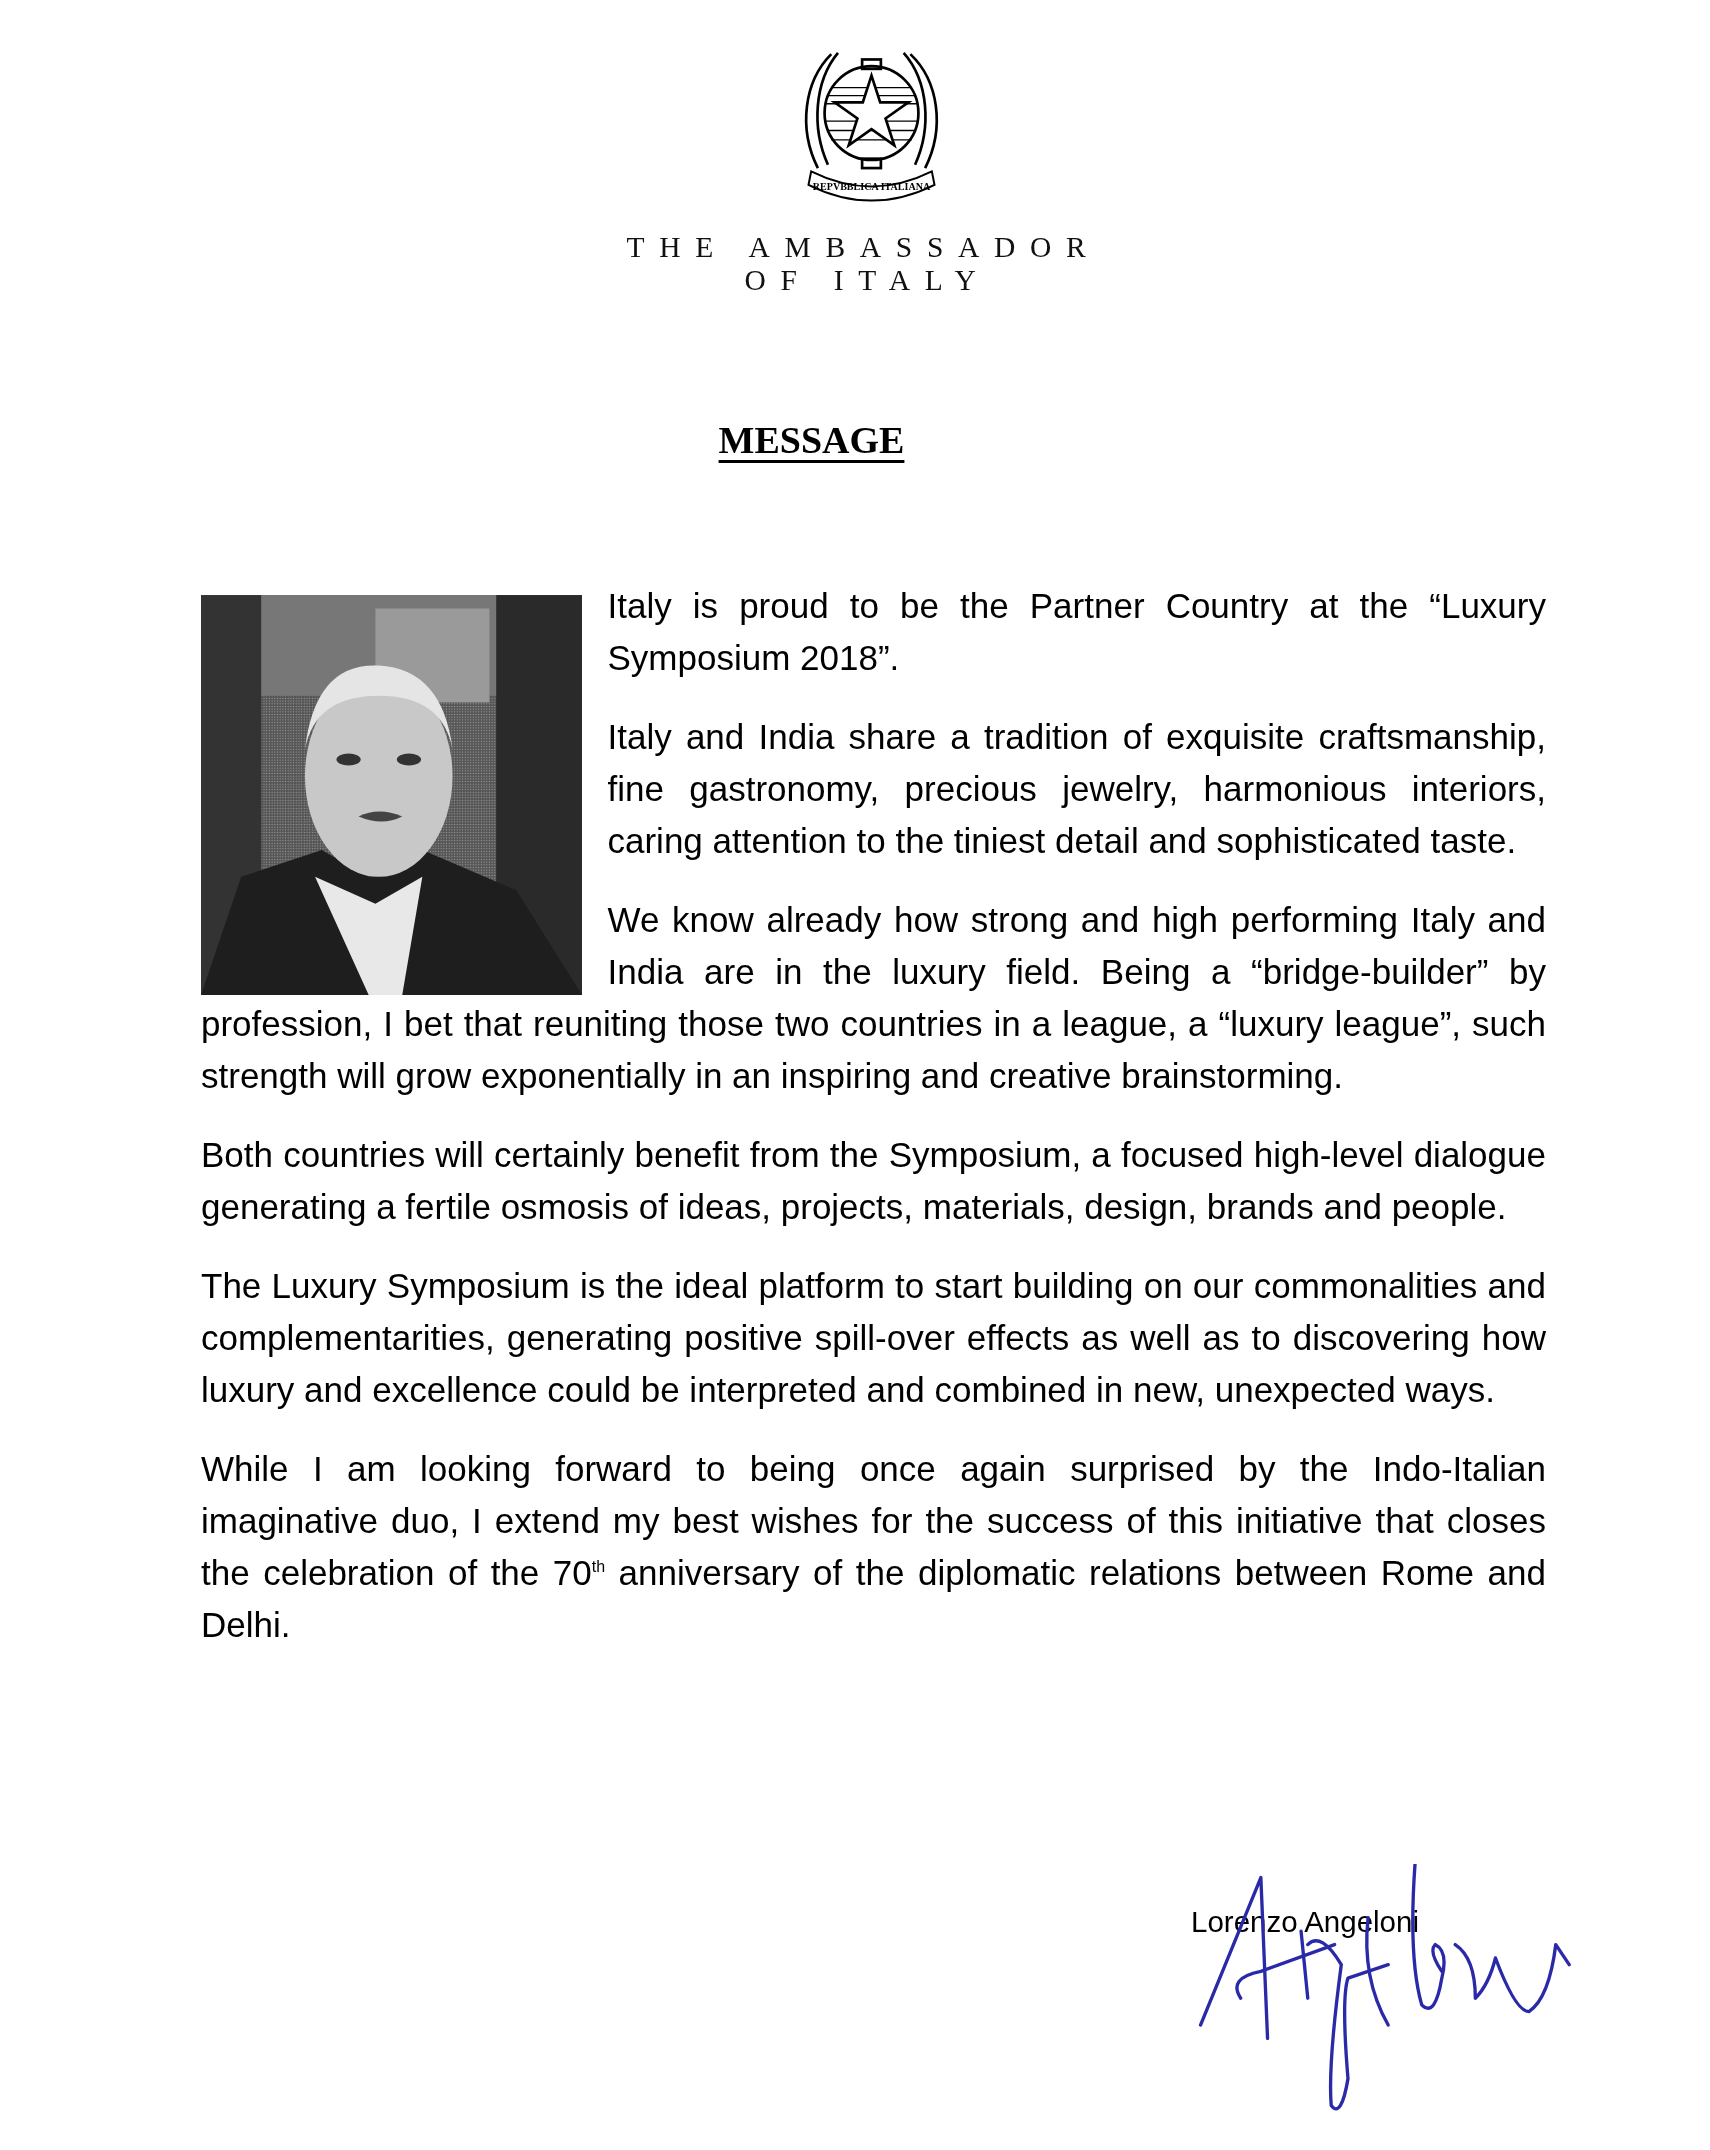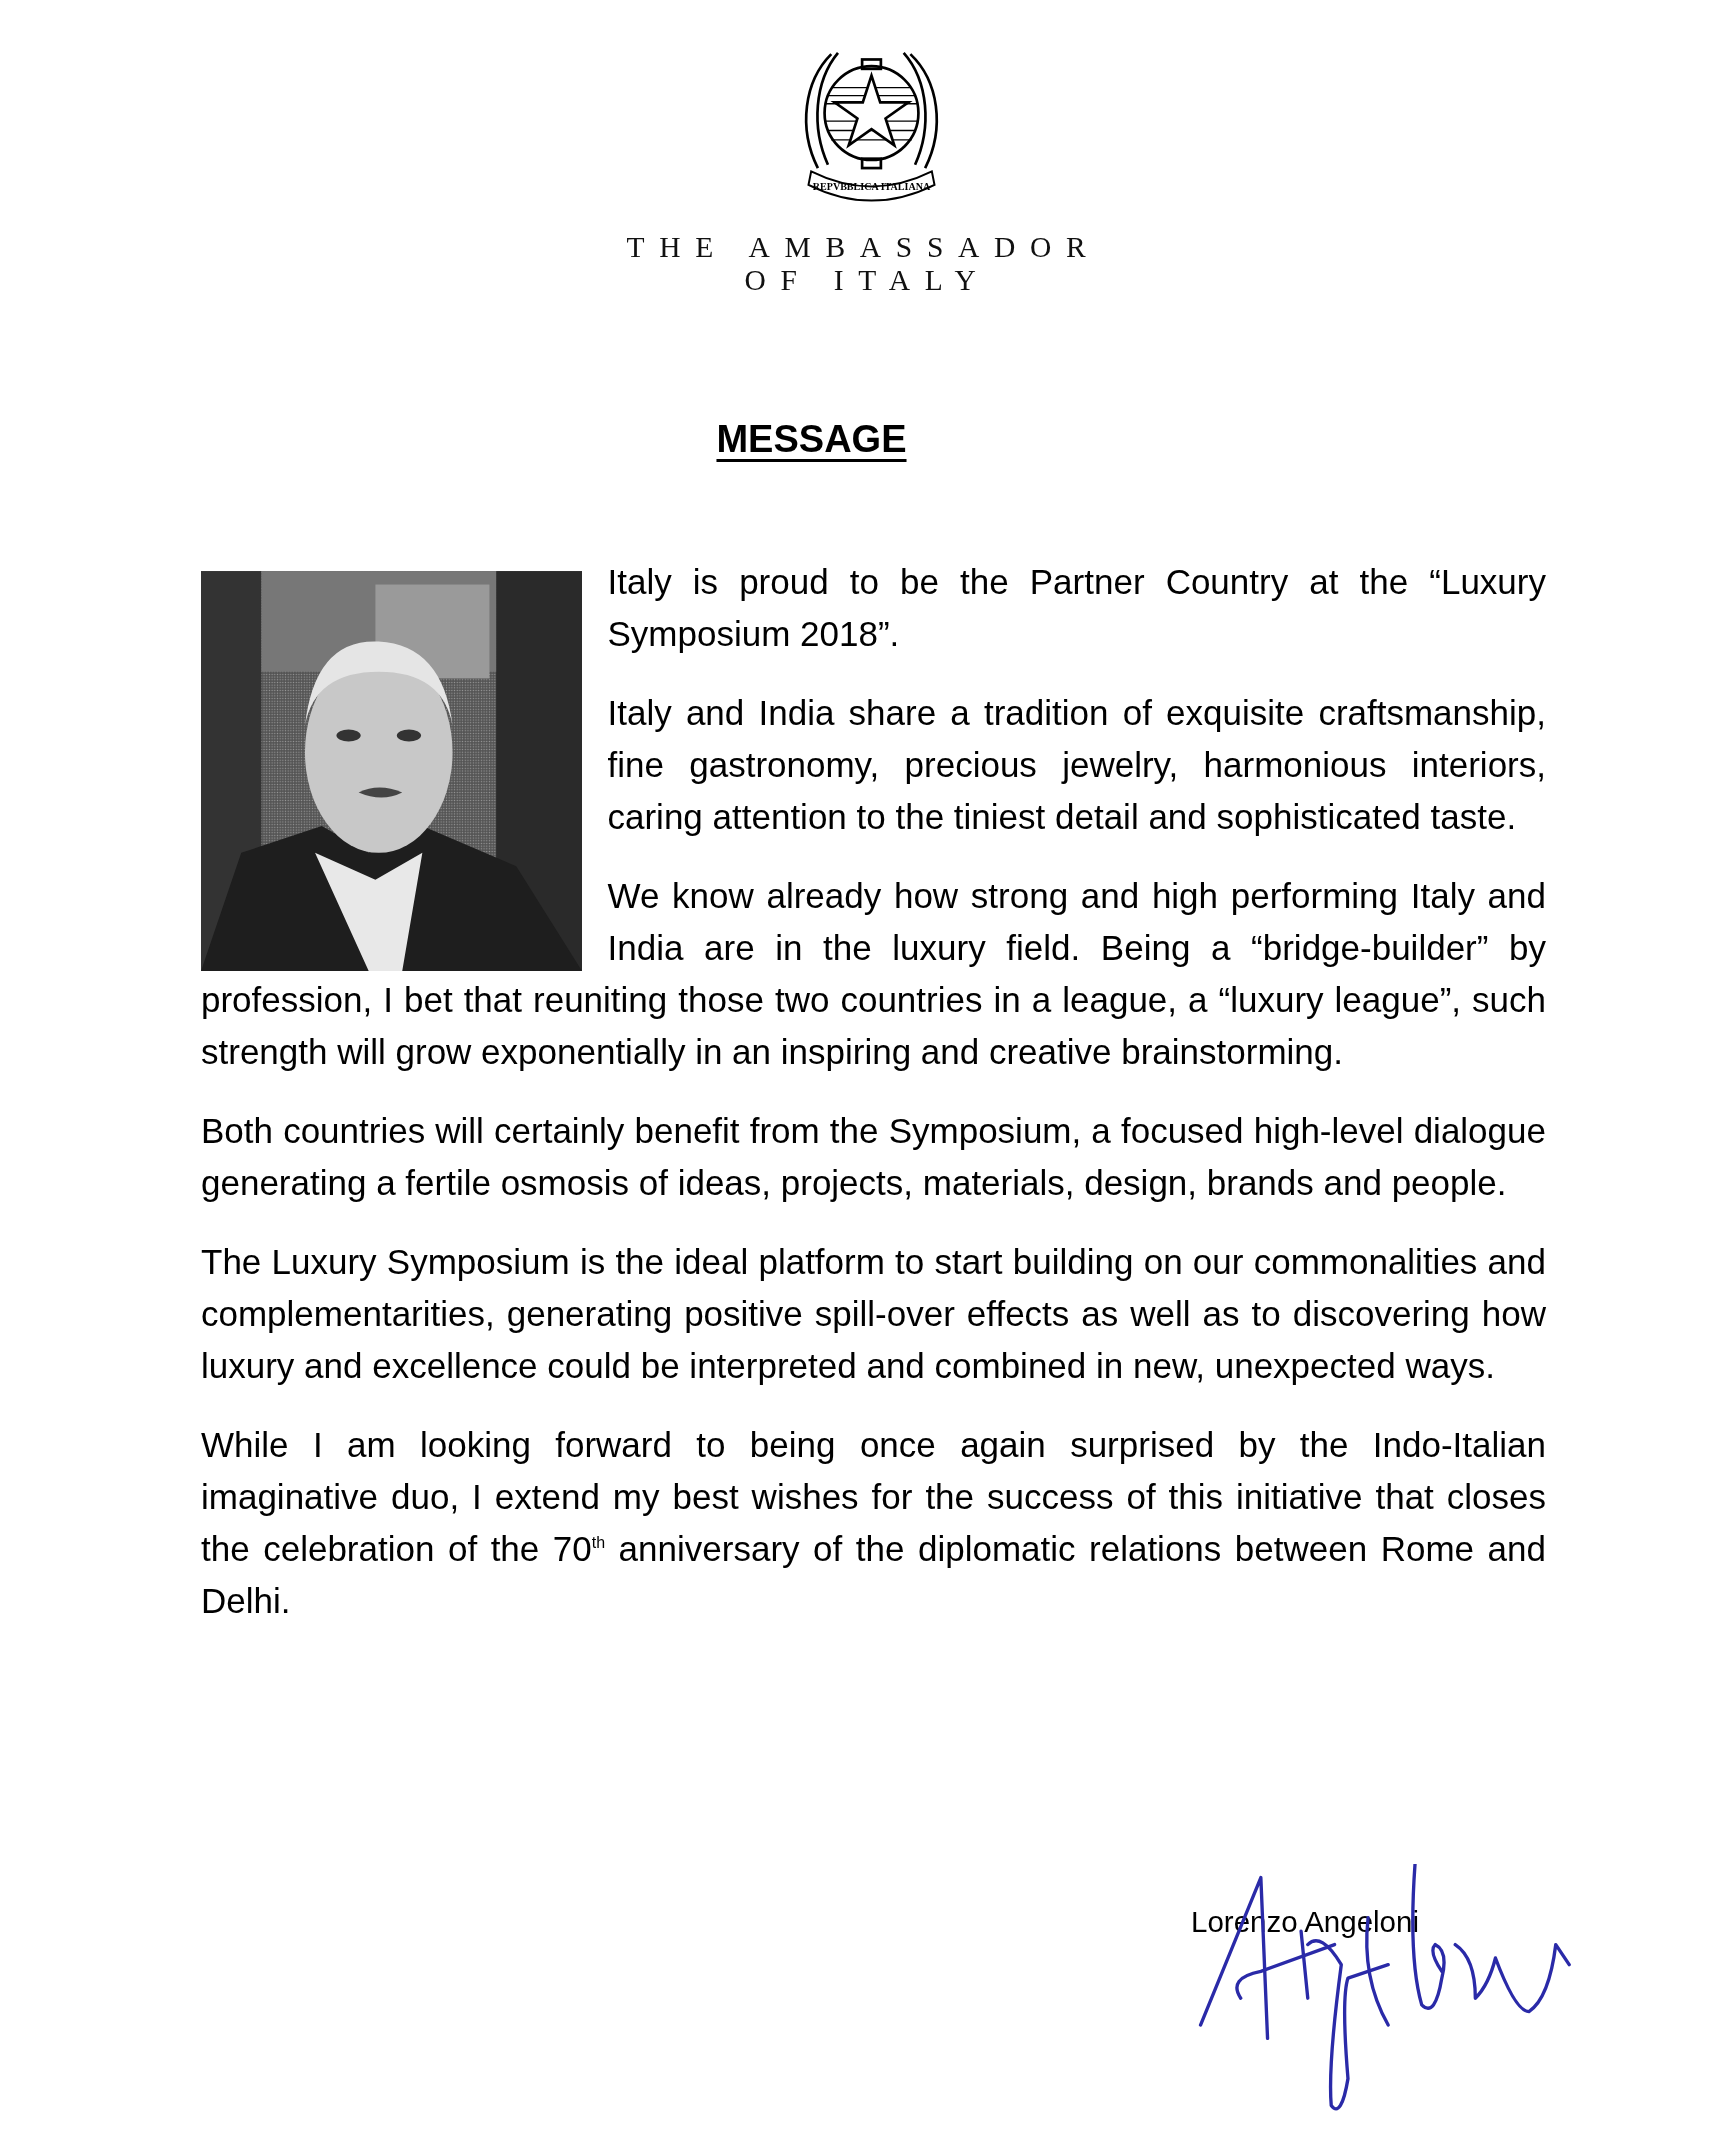--- a/index.html
+++ b/index.html
@@ -3,23 +3,23 @@
 <meta charset="utf-8">
 <style>
   html, body { margin: 0; padding: 0; background: #ffffff; }
   body { width: 1711px; height: 2151px; position: relative; overflow: hidden; color: #000; }
   .emblem { position: absolute; left: 791px; top: 34px; width: 161px; height: 181px; }
   .header-title { position: absolute; left: 0; width: 1711px; text-align: center;
     font-family: "Liberation Serif", serif; font-size: 29.5px; letter-spacing: 14.7px; color: #111; }
   .ht1 { top: 231px; left: 8px; }
   .ht2 { top: 264px; left: 12px; }
   .msg-title { position: absolute; top: 418px; left: 0; width: 1623px; text-align: center;
-    font-family: Liberation Sans, sans-serif; font-weight: bold; font-size: 38px; }
+    font-family: Liberation Serif, serif; font-weight: bold; font-size: 38px; }
   .msg-title span { text-decoration: underline; text-decoration-thickness: 3.4px; text-underline-offset: 6.7px; }
-  .body { position: absolute; left: 201px; top: 556px; width: 1345px;
+  .body { position: absolute; left: 201px; top: 580px; width: 1345px;
     font-family: "Liberation Sans", sans-serif; font-size: 35px; line-height: 52px;
     text-align: justify; color: #000; }
   .body p { margin: 0 0 27px 0; }
   .photo { float: left; width: 381px; height: 400px; margin: 14.7px 25.5px 2.7px 0; }
   sup { font-size: 16px; line-height: 0; }
   .sig-name { position: absolute; left: 1191px; top: 1905px; font-family: "Liberation Sans", sans-serif;
     font-size: 29.5px; color: #000; }
   .signature { position: absolute; left: 1167px; top: 1864px; width: 429px; height: 255px; }
 </style>
 </head>

